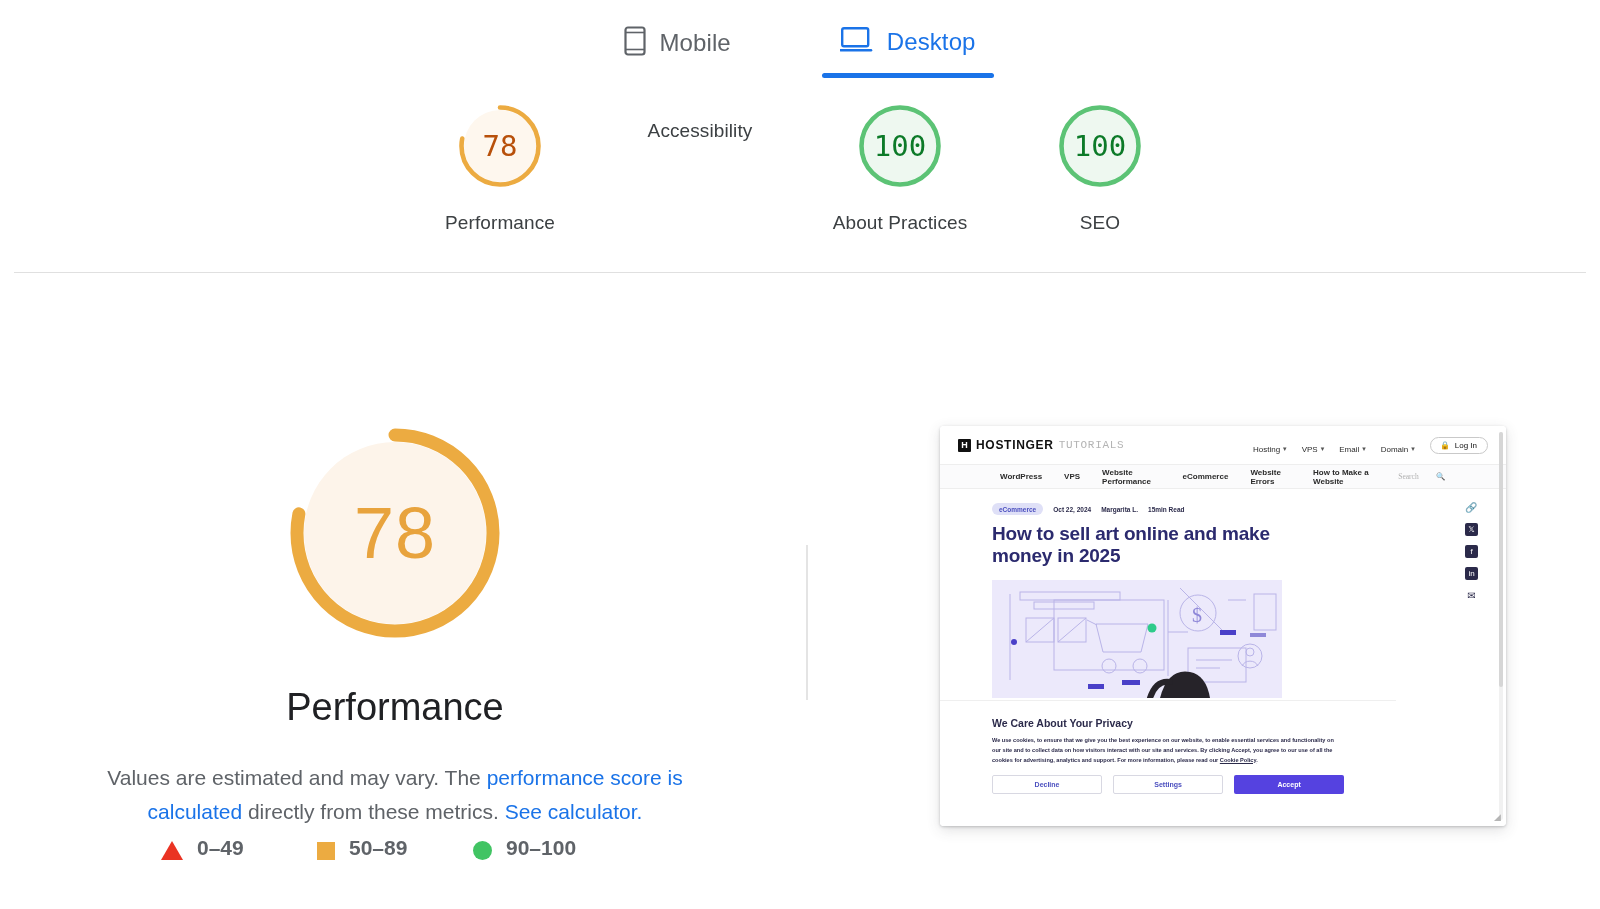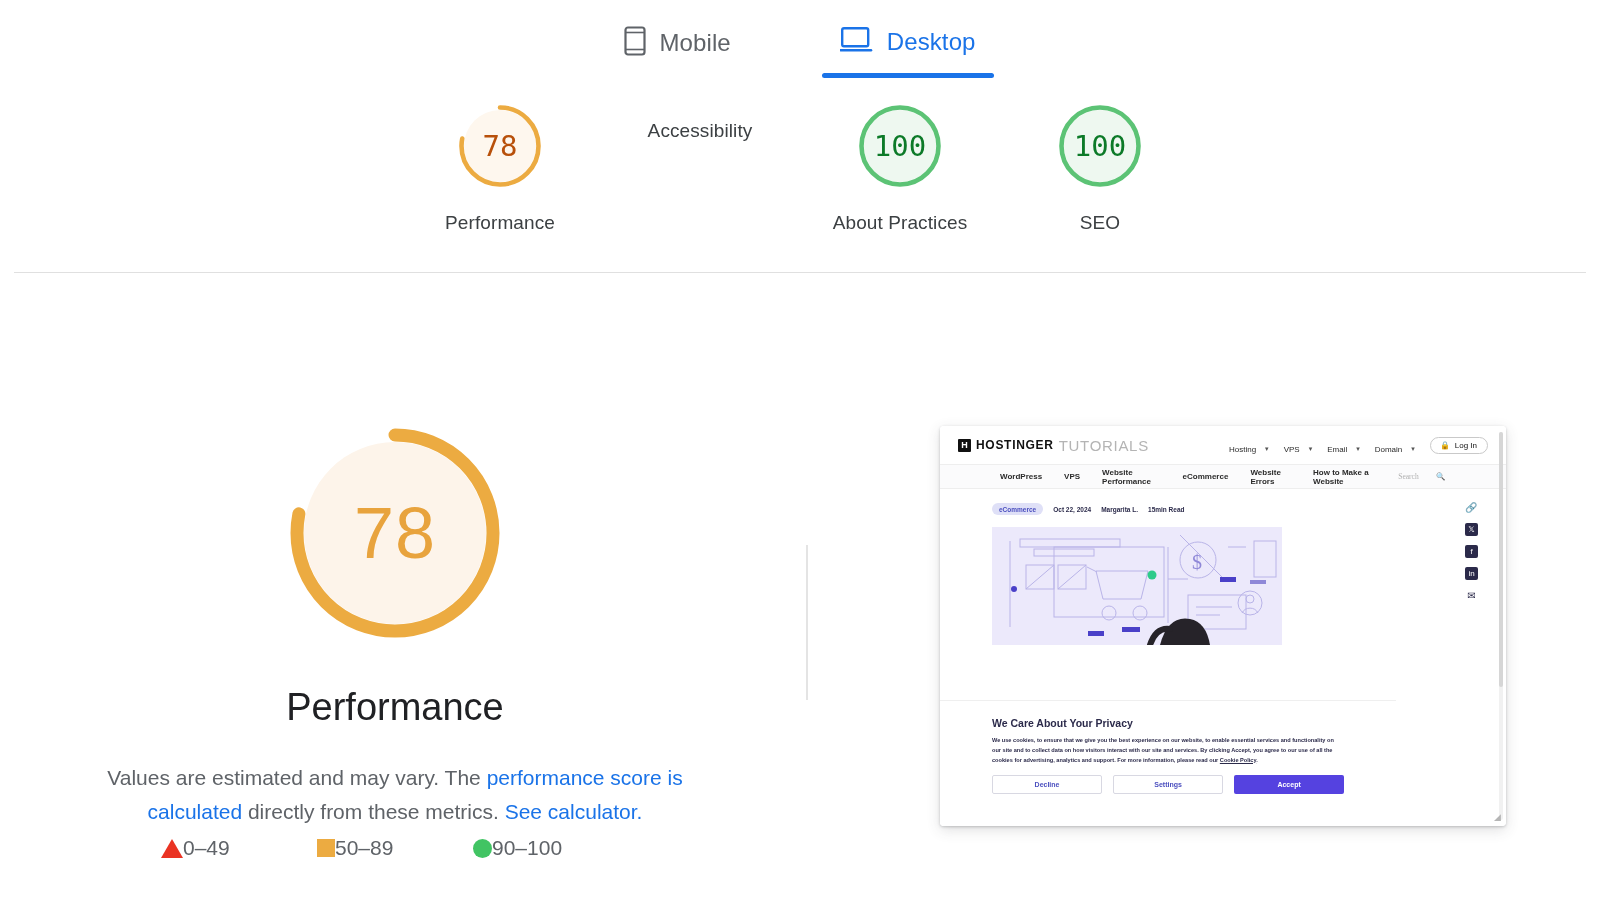--- a/index.html
+++ b/index.html
@@ -79,21 +79,21 @@
     font-size: 21px; line-height: 1.6; color: #5f6368;
   }
   .perf-desc a { color: #1a73e8; text-decoration: none; }
 
   
   .legend {
     position: absolute; top: 836px; left: 0; width: 790px;
     display: flex; justify-content: center; align-items: center; gap: 0;
   }
   .legend-item {
-    display: flex; align-items: center; gap: 0; width: 156px;
+    display: flex; align-items: flex-end; gap: 14px; width: 156px; font-weight: bold;
   }
   .legend-label { font-size: 21px; color: #5f6368; }
   .swatch-tri {
     width: 0; height: 0;
     border-left: 11px solid transparent; border-right: 11px solid transparent;
     border-bottom: 19px solid #ea3323;
   }
   .swatch-sq { width: 18px; height: 18px; background: #ecab41; }
   .swatch-ci { width: 19px; height: 19px; border-radius: 50%; background: #41c463; }
 
@@ -117,25 +117,25 @@
     height: 38px; display: flex; align-items: center;
     padding: 0 18px; background: #fff;
   }
   .brand { display: flex; align-items: center; gap: 5px; }
   .brand-mark {
     width: 13px; height: 13px; background: #111; color:#fff;
     font-size: 9px; font-weight: 700; display:flex;
     align-items:center; justify-content:center; border-radius:1px;
   }
   .brand-name { font-size: 12px; font-weight: 700; color: #111; letter-spacing: .7px; }
-  .brand-sub  { font-size: 15px; font-weight: 400; color: #b4b4b4; letter-spacing: .7px; }
+  .brand-sub  { font-size: 11px; font-weight: 400; color: #b4b4b4; letter-spacing: .7px; font-family: Liberation Mono, monospace; }
   .site-top-right {
     margin-left: auto; display: flex; align-items: center; gap: 15px;
   }
-  .tnav { font-size: 8px; color: #2b2b2b; display:flex; align-items:center; gap:9px;margin-top:8px; }
+  .tnav { font-size: 8px; color: #2b2b2b; display:flex; align-items:center; gap:3px;margin-top:8px; }
   .caret { font-size: 7px; color:#555; }
   .login-btn {
     display: flex; align-items: center; gap: 4px;
     border: 1px solid #c9c9c9; border-radius: 11px;
     padding: 3px 10px; font-size: 8px; color: #111;
   }
   .site-subnav {
     height: 25px; border-top: 1px solid #eee; border-bottom: 1px solid #eee;
     background: #fbfbfc;
     display: flex; align-items: center; gap: 22px; padding: 0 60px;
@@ -359,20 +359,21 @@
         </span>
       </div>
 
       <div class="article">
         <div class="meta-row">
           <span class="chip">eCommerce</span>
           <span class="meta-text">Oct 22, 2024</span>
           <span class="meta-text">Margarita L.</span>
           <span class="meta-text">15min Read</span>
         </div>
+        <div class="headline">How to sell art online and make money in 2025</div>
 
         <div class="hero">
           <svg width="290" height="118" viewBox="0 0 290 118">
             <g fill="none" stroke="#b9b4e8" stroke-width="1">
               <rect x="28" y="12" width="100" height="8"></rect>
               <rect x="42" y="22" width="60" height="7"></rect>
               <rect x="34" y="38" width="28" height="24"></rect>
               <rect x="66" y="38" width="28" height="24"></rect>
               <line x1="34" y1="62" x2="62" y2="38"></line>
               <line x1="66" y1="62" x2="94" y2="38"></line>

